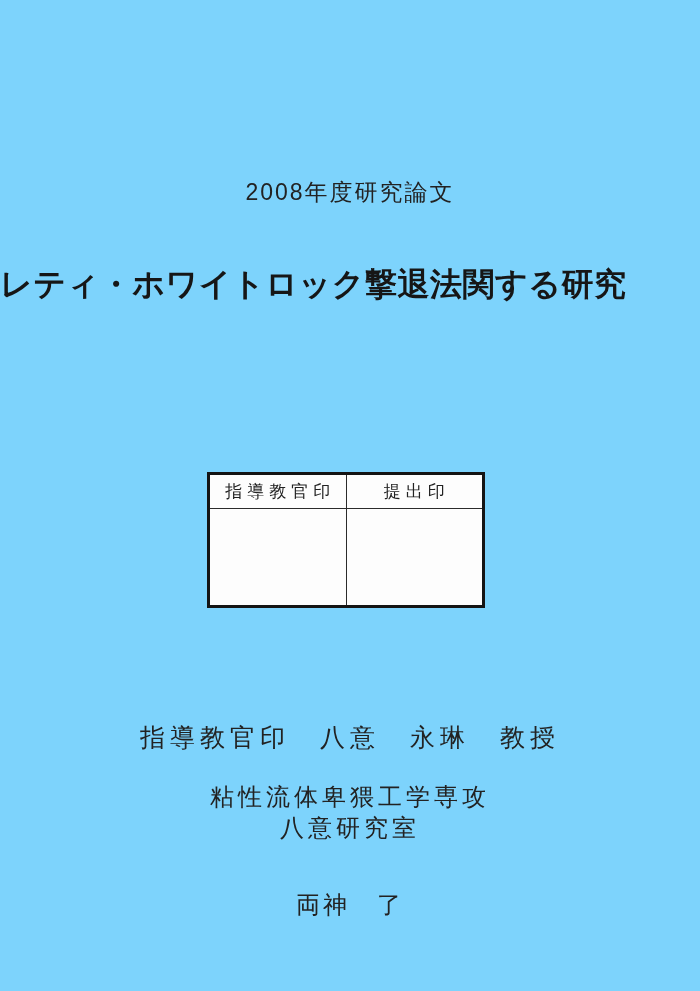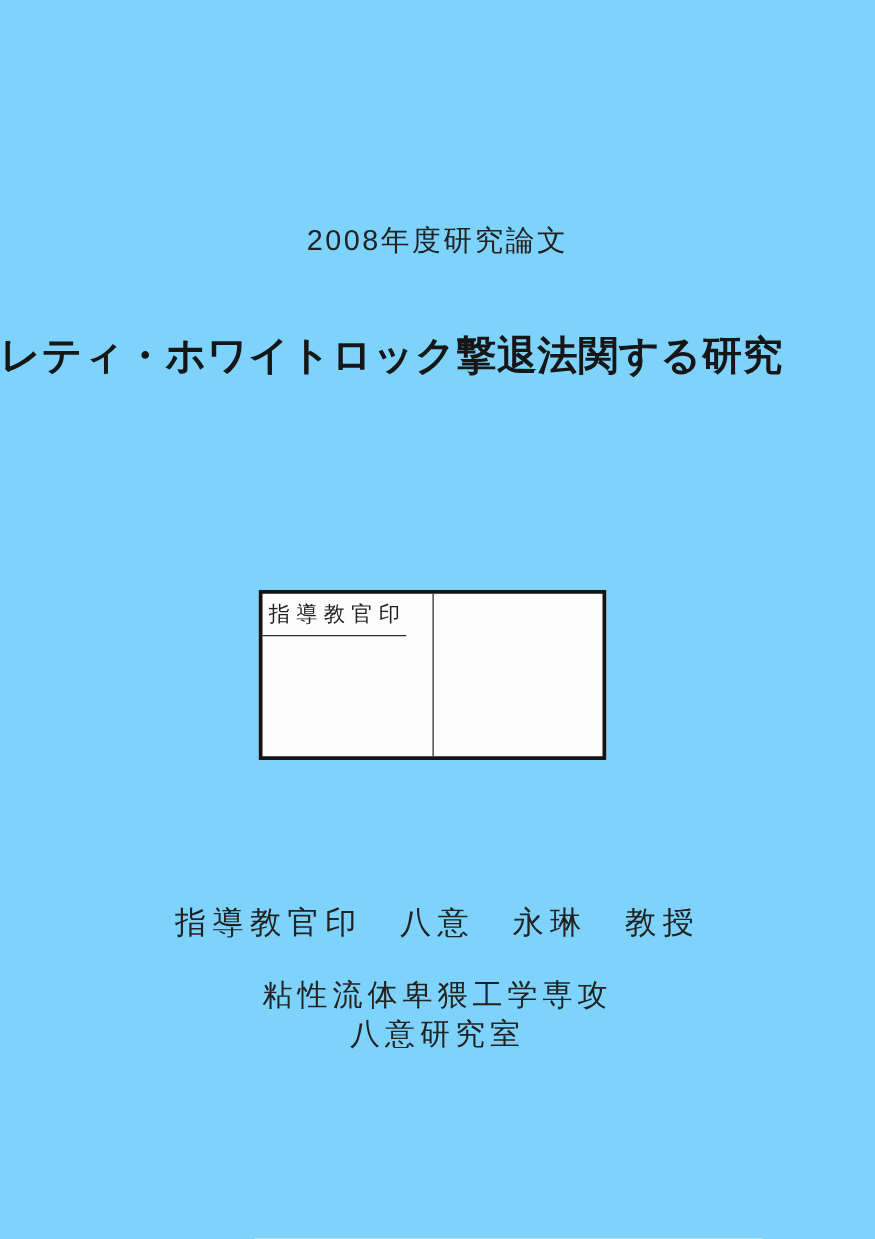--- a/index.html
+++ b/index.html
@@ -45,20 +45,21 @@
     width: 278px;
     height: 136px;
     box-sizing: border-box;
     border: 3px solid #141414;
     display: flex;
     background: #fdfdfd;
   }
   .stamp-col {
     flex: 1;
     display: flex;
+    flex-direction: column;
     min-width: 0;
   }
   .stamp-col-left {
     border-right: 1px solid #2b2b2b;
   }
   .stamp-header {
     height: 34px;
     box-sizing: border-box;
     border-bottom: 1px solid #2b2b2b;
     display: flex;
@@ -112,25 +113,27 @@
   <div class="subtitle">2008年度研究論文</div>
 
   <h1 class="title">レティ・ホワイトロック撃退法関する研究</h1>
 
   <div class="stamp-table">
     <div class="stamp-col stamp-col-left">
       <div class="stamp-header">指導教官印</div>
       <div class="stamp-cell"></div>
     </div>
     <div class="stamp-col">
+      <div class="stamp-header">提出印</div>
       <div class="stamp-cell"></div>
     </div>
   </div>
 
   <div class="advisor-line">指導教官印　八意　永琳　教授</div>
 
   <div class="lab-block">
     <div>粘性流体卑猥工学専攻</div>
     <div>八意研究室</div>
   </div>
 
+  <div class="author">両神　了</div>
 
 </div>
 
 </body></html>

